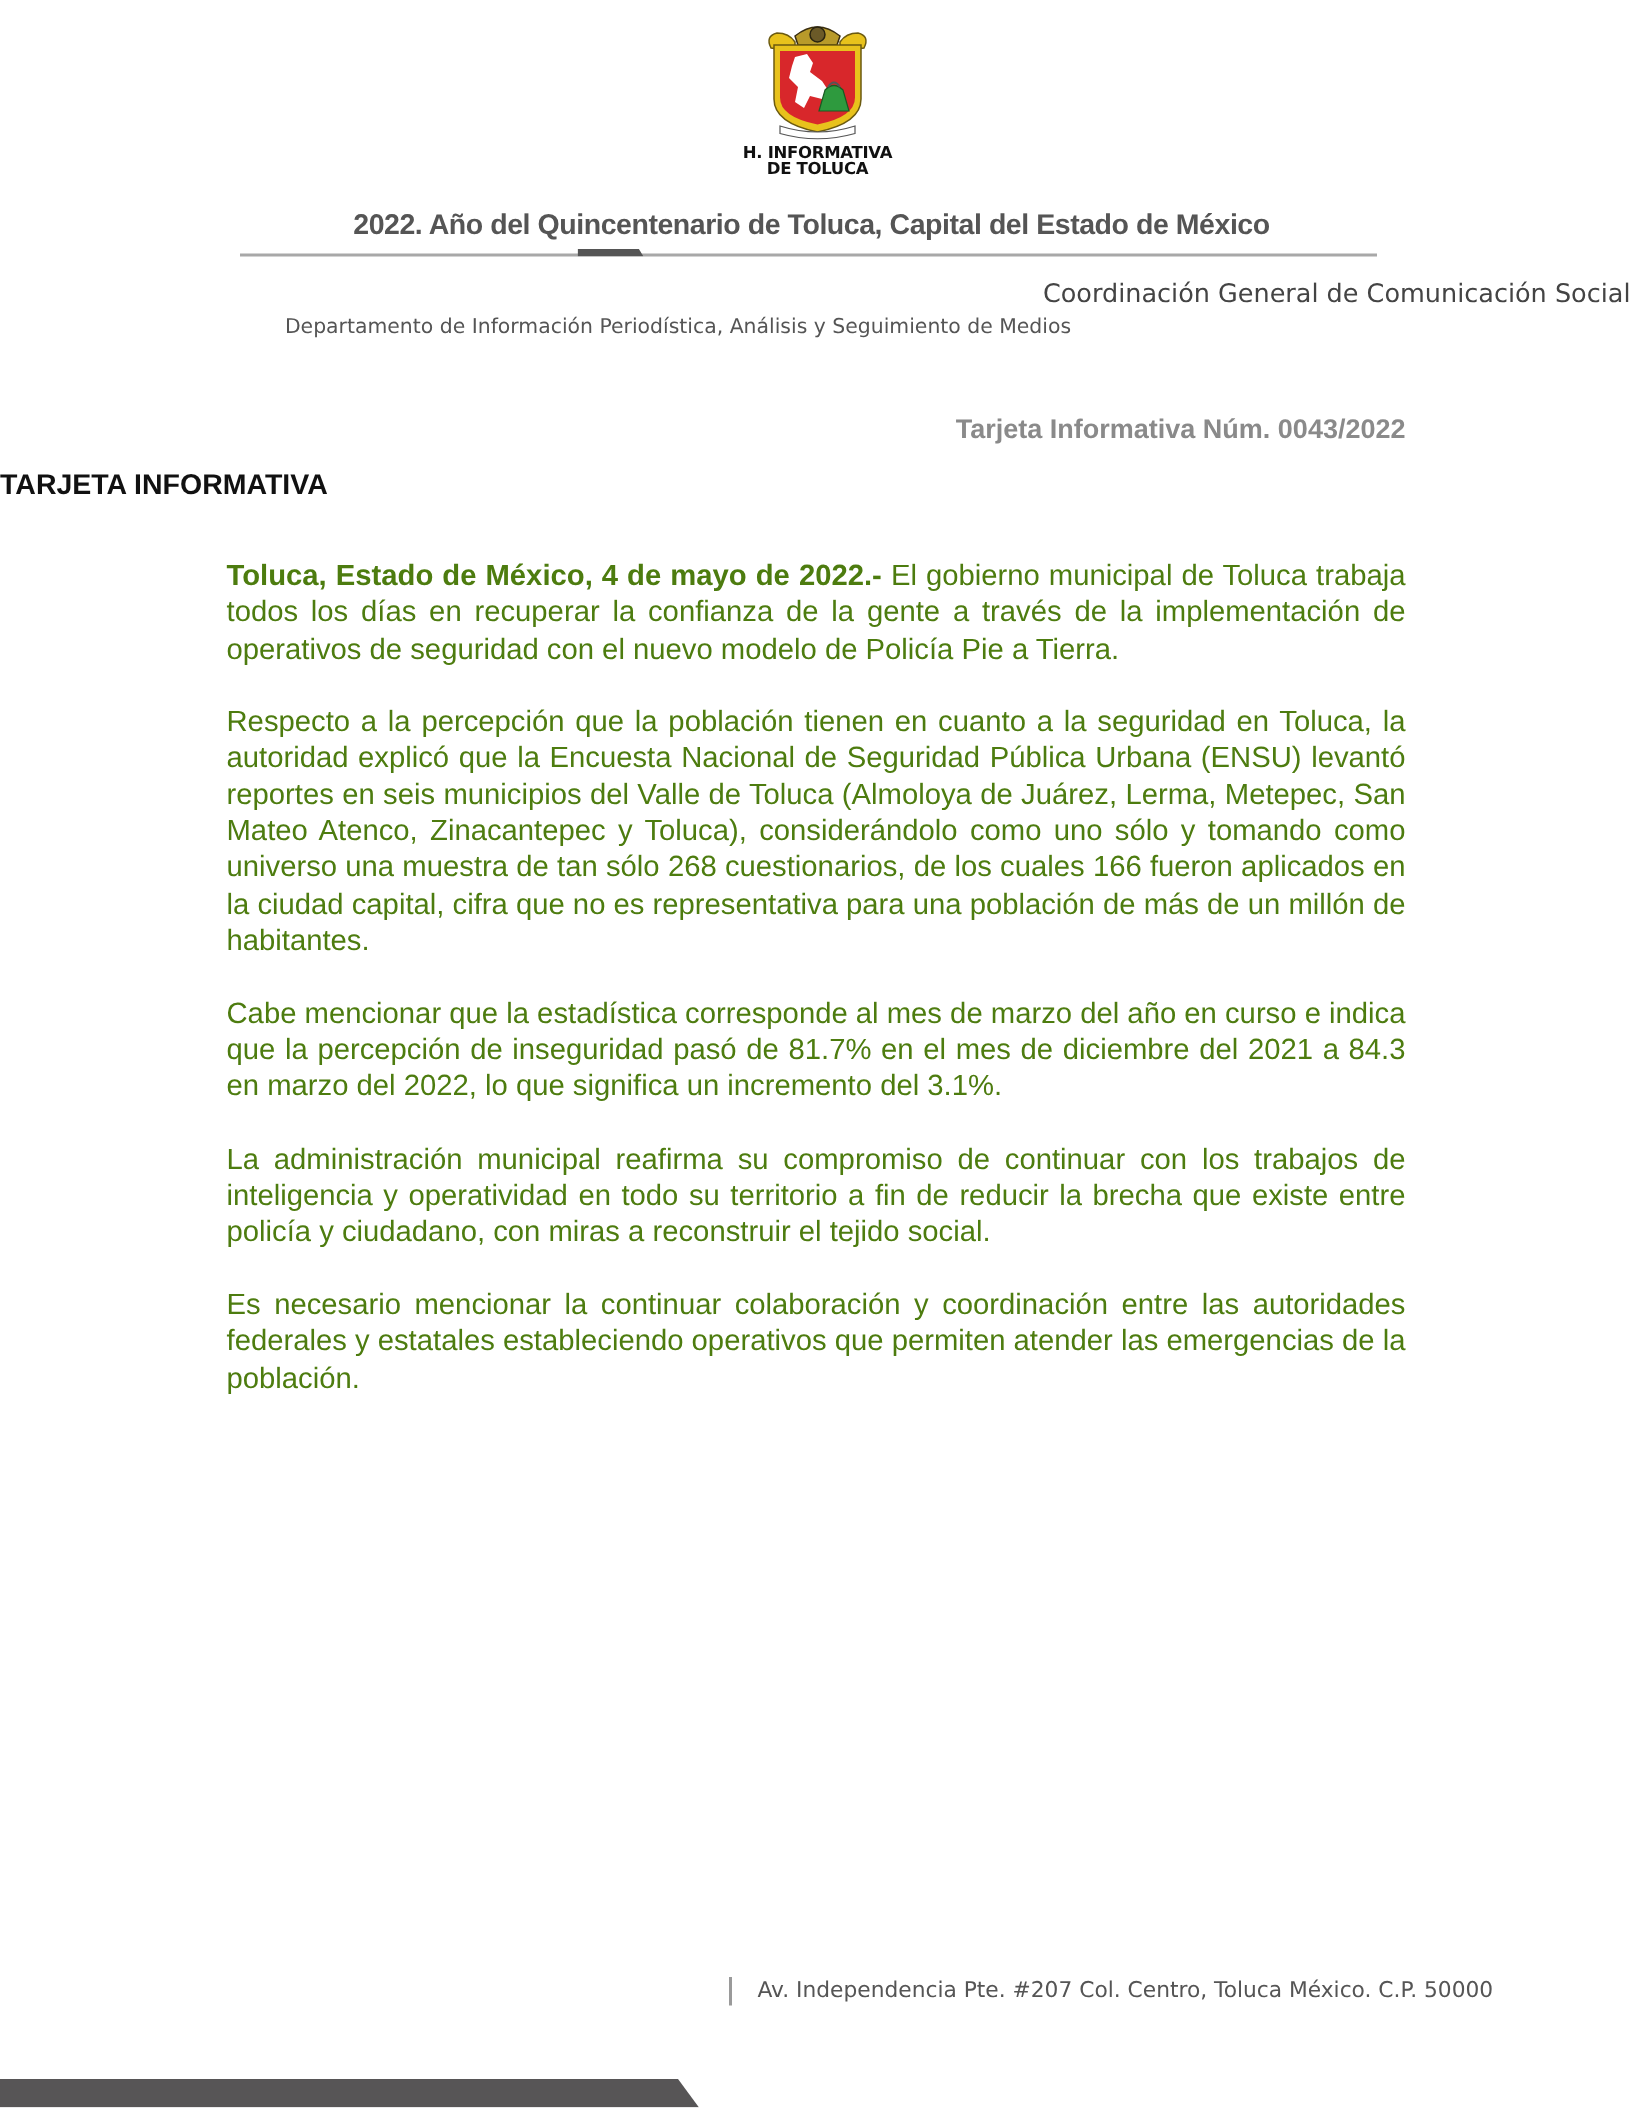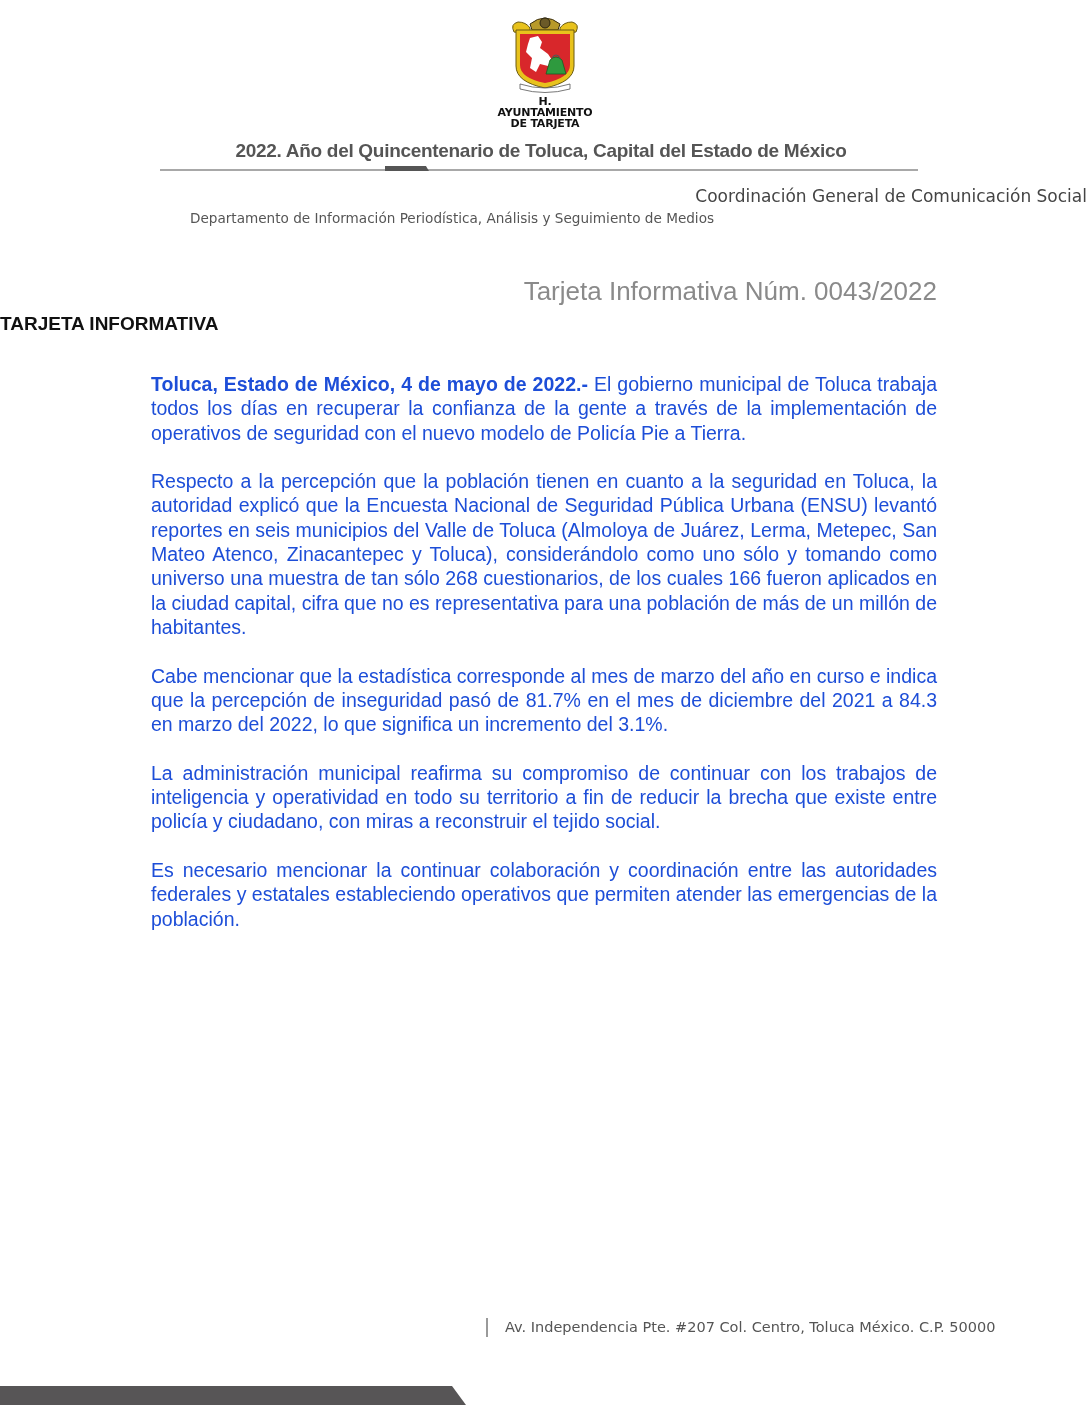--- a/index.html
+++ b/index.html
@@ -9,24 +9,24 @@
     .logo svg { position: absolute; left: 18px; top: 0; }
     .logo-text { position: absolute; left: 0; top: 82px; width: 110px; text-align: center; font-family: "DejaVu Sans", sans-serif; font-weight: bold; font-size: 11px; line-height: 11px; color: #111; letter-spacing: -0.2px; }
 
     .year-motto { position: absolute; left: 0; top: 140px; width: 1088px; text-align: center; font-family: "Liberation Sans", sans-serif; font-weight: bold; font-size: 19px; color: #555; letter-spacing: -0.3px; transform: translateX(-3px); }
     .sep-line { position: absolute; left: 160px; top: 169px; width: 758px; height: 2px; background: #a8a8a8; }
     .sep-tab { position: absolute; left: 385px; top: 166px; width: 44px; height: 5px; background: #555; clip-path: polygon(0 0, 93% 0, 100% 100%, 0 100%); }
 
     .dept-title { position: absolute; left: 0; top: 186px; width: 1088px; text-align: right; font-family: "DejaVu Sans", sans-serif; font-size: 17px; color: #444; transform: translateX(-1px); }
     .dept-sub { position: absolute; left: 0; top: 210px; width: 904px; text-align: center; font-family: "DejaVu Sans", sans-serif; font-size: 13.6px; color: #555; transform: translateX(0px); }
 
-    .card-num { position: absolute; right: 151px; top: 276px; font-weight: normal; font-size: 26px; color: #8a8a8a; }
+    .card-num { position: absolute; right: 151px; top: 276px; font-weight: bold; font-size: 18px; color: #8a8a8a; }
     .card-title { position: absolute; left: 0; top: 313px; width: 1088px; text-align: left; font-weight: bold; font-size: 19px; color: #111; }
 
-    .body-text { position: absolute; left: 151px; top: 372px; width: 786px; font-size: 19.5px; line-height: 24.3px; color: #1d4ed8; }
+    .body-text { position: absolute; left: 151px; top: 372px; width: 786px; font-size: 19.5px; line-height: 24.3px; color: #4d7c0f; }
     .body-text p { margin: 0 0 24.3px 0; text-align: justify; }
     .body-text .lead { font-weight: bold; }
 
     .footer-addr { position: absolute; left: 486px; top: 1318px; padding-left: 17px; border-left: 2px solid #9a9a9a; font-family: "DejaVu Sans", sans-serif; font-size: 14.5px; line-height: 19px; color: #555; }
     .footer-bar { position: absolute; left: 0; top: 1386px; width: 466px; height: 19px; background: #575556; clip-path: polygon(0 0, 97% 0, 100% 100%, 0 100%); }
   </style>
 </head>
 <body>
 
 <div class="logo">
@@ -43,22 +43,22 @@
     <path d="M12 20 L62 20 L62 51 Q62 64 37 69 Q12 64 12 51 Z" fill="#d8272b"></path>
 
     <path d="M22 24 L30 22 L34 28 L32 34 L40 40 L44 46 L40 52 L32 50 L28 58 L22 54 L24 44 L18 38 L20 30 Z" fill="#ffffff"></path>
 
     <path d="M42 46 Q48 40 54 46 L58 60 L38 60 Z" fill="#2e9a3e" stroke="#1a5a22" stroke-width="0.8"></path>
     <path d="M44 44 Q48 38 52 44" fill="none" stroke="#555" stroke-width="1.2"></path>
 
     <path d="M12 70 Q37 78 62 70 L62 75 Q37 82 12 75 Z" fill="#ffffff" stroke="#555" stroke-width="0.8"></path>
   </svg>
   <div class="logo-text">
-    <div>H. AYUNTAMIENTO</div>
-    <div>DE TARJETA</div>
+    <div>H. INFORMATIVA</div>
+    <div>DE TOLUCA</div>
   </div>
 </div>
 
 <div class="year-motto">2022. Año del Quincentenario de Toluca, Capital del Estado de México</div>
 <div class="sep-line"></div>
 <div class="sep-tab"></div>
 
 <div class="dept-title">Coordinación General de Comunicación Social</div>
 <div class="dept-sub">Departamento de Información Periodística, Análisis y Seguimiento de Medios</div>
 

